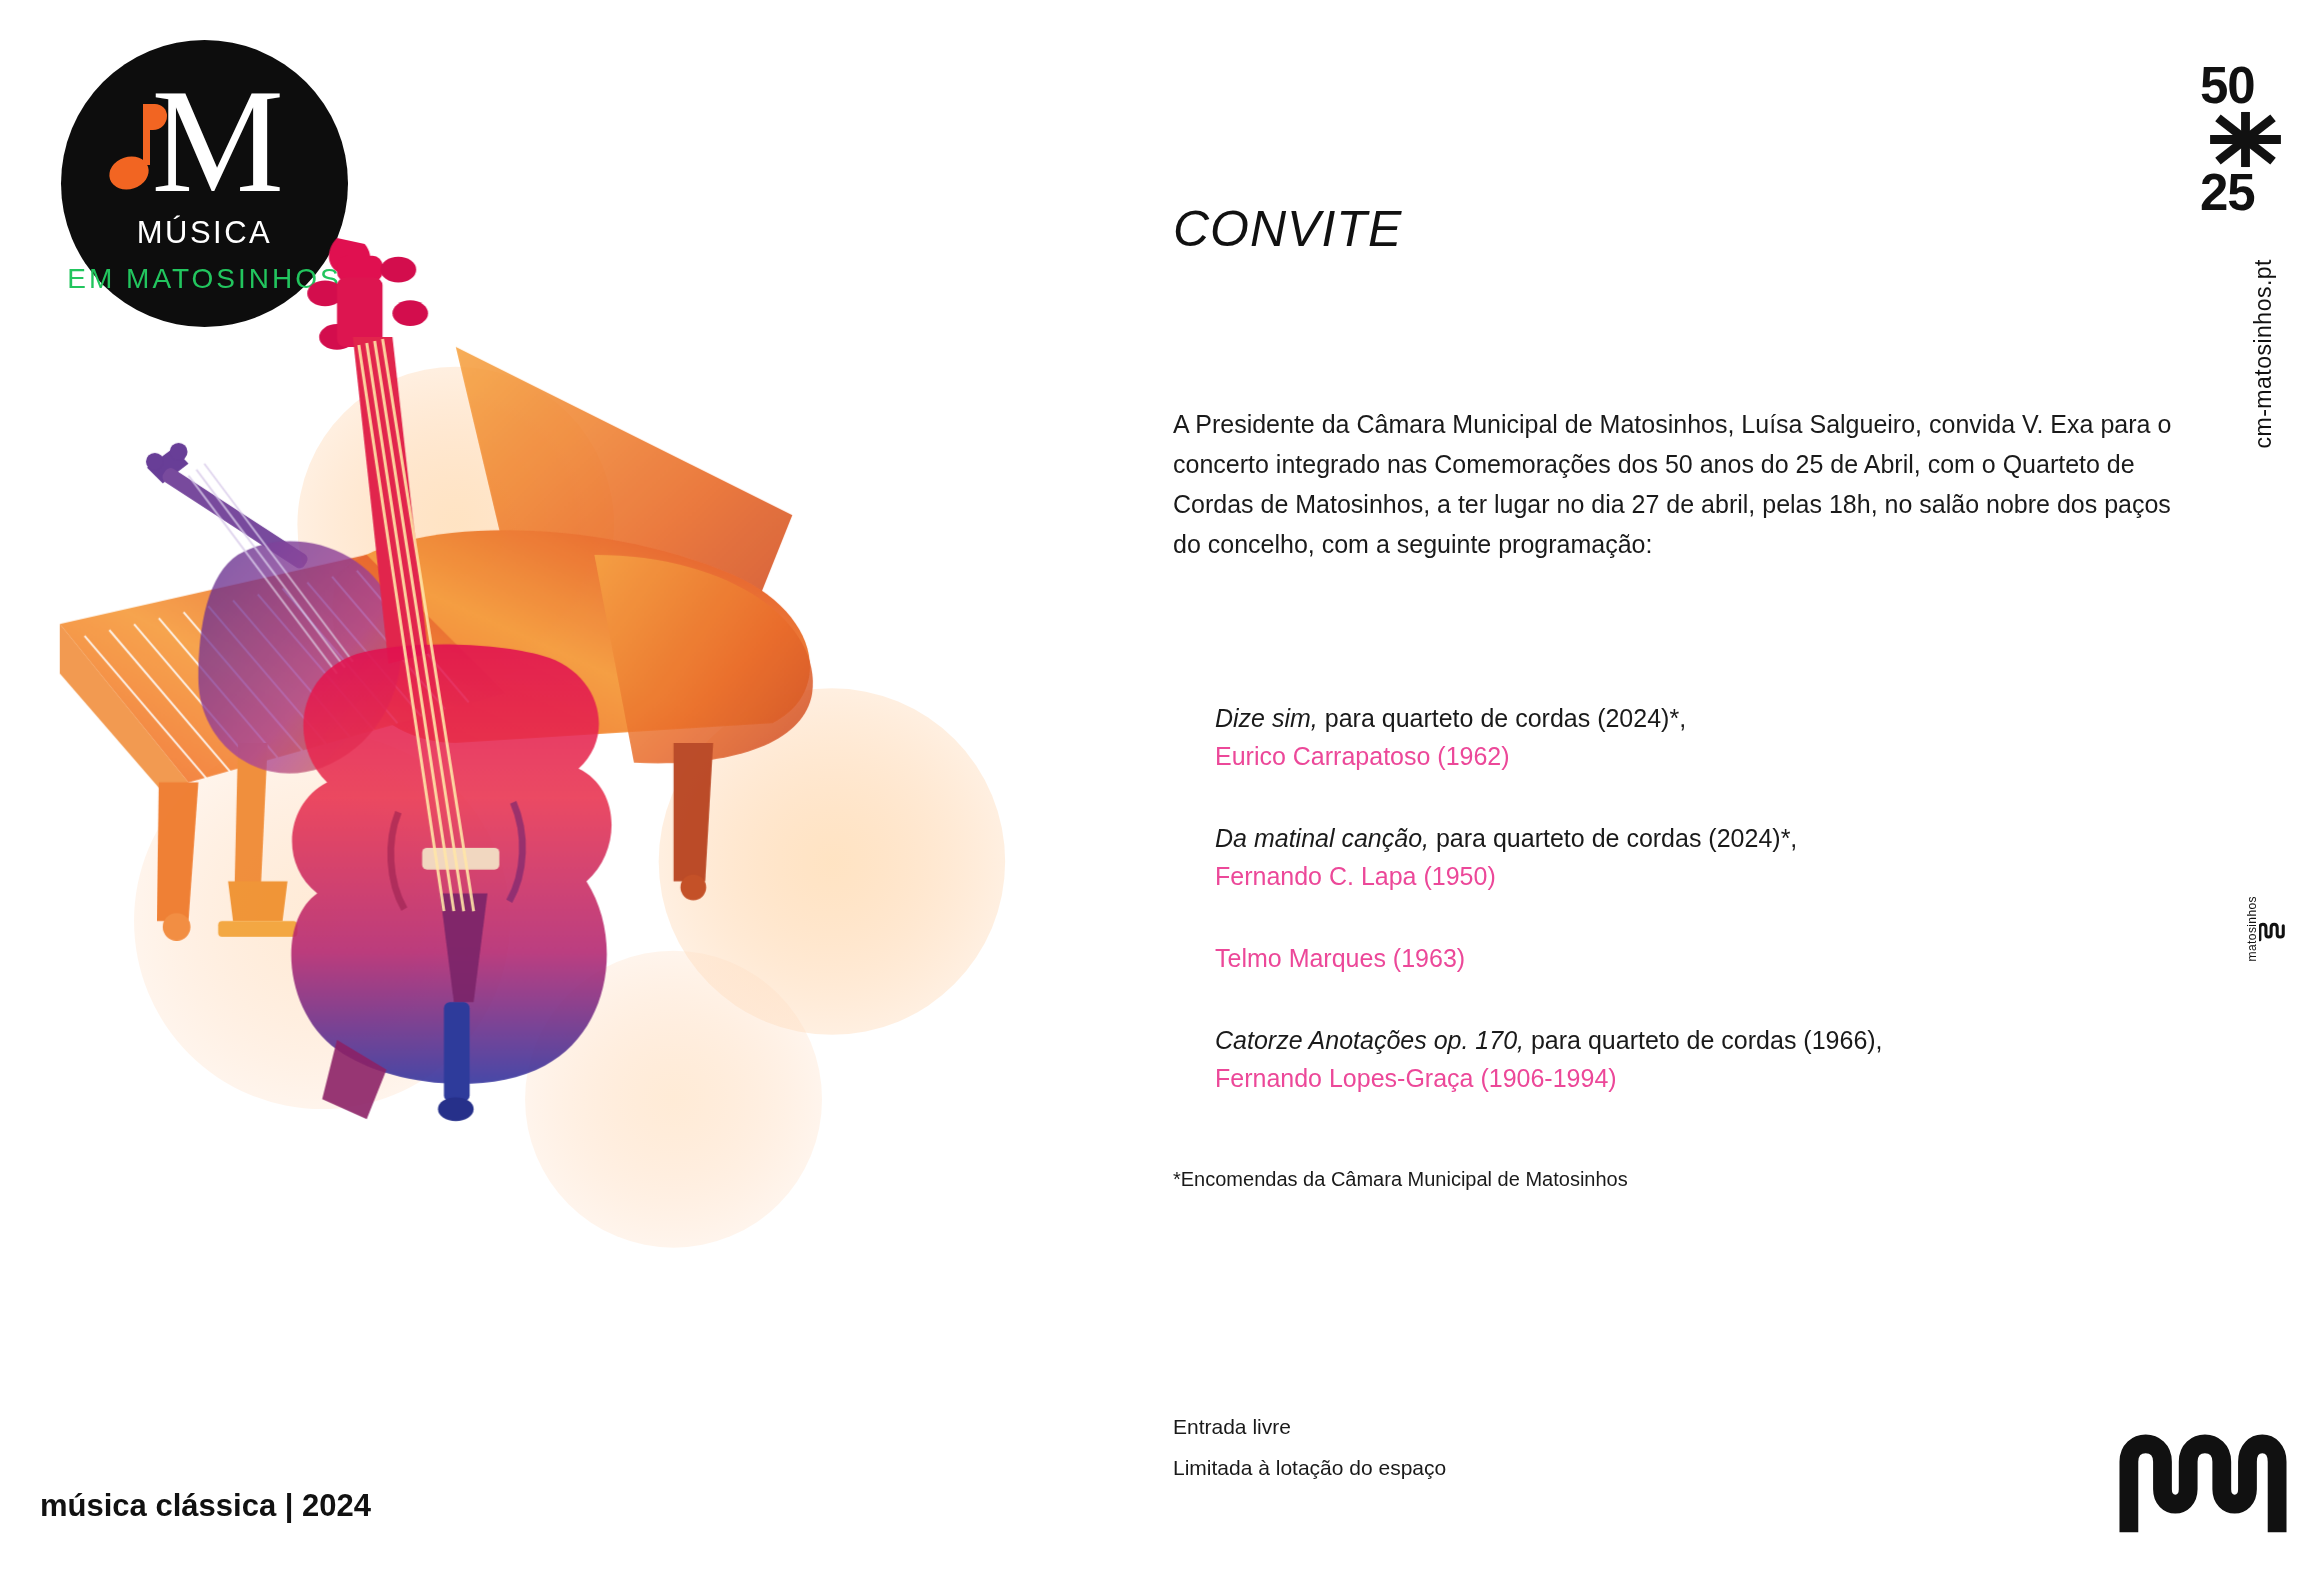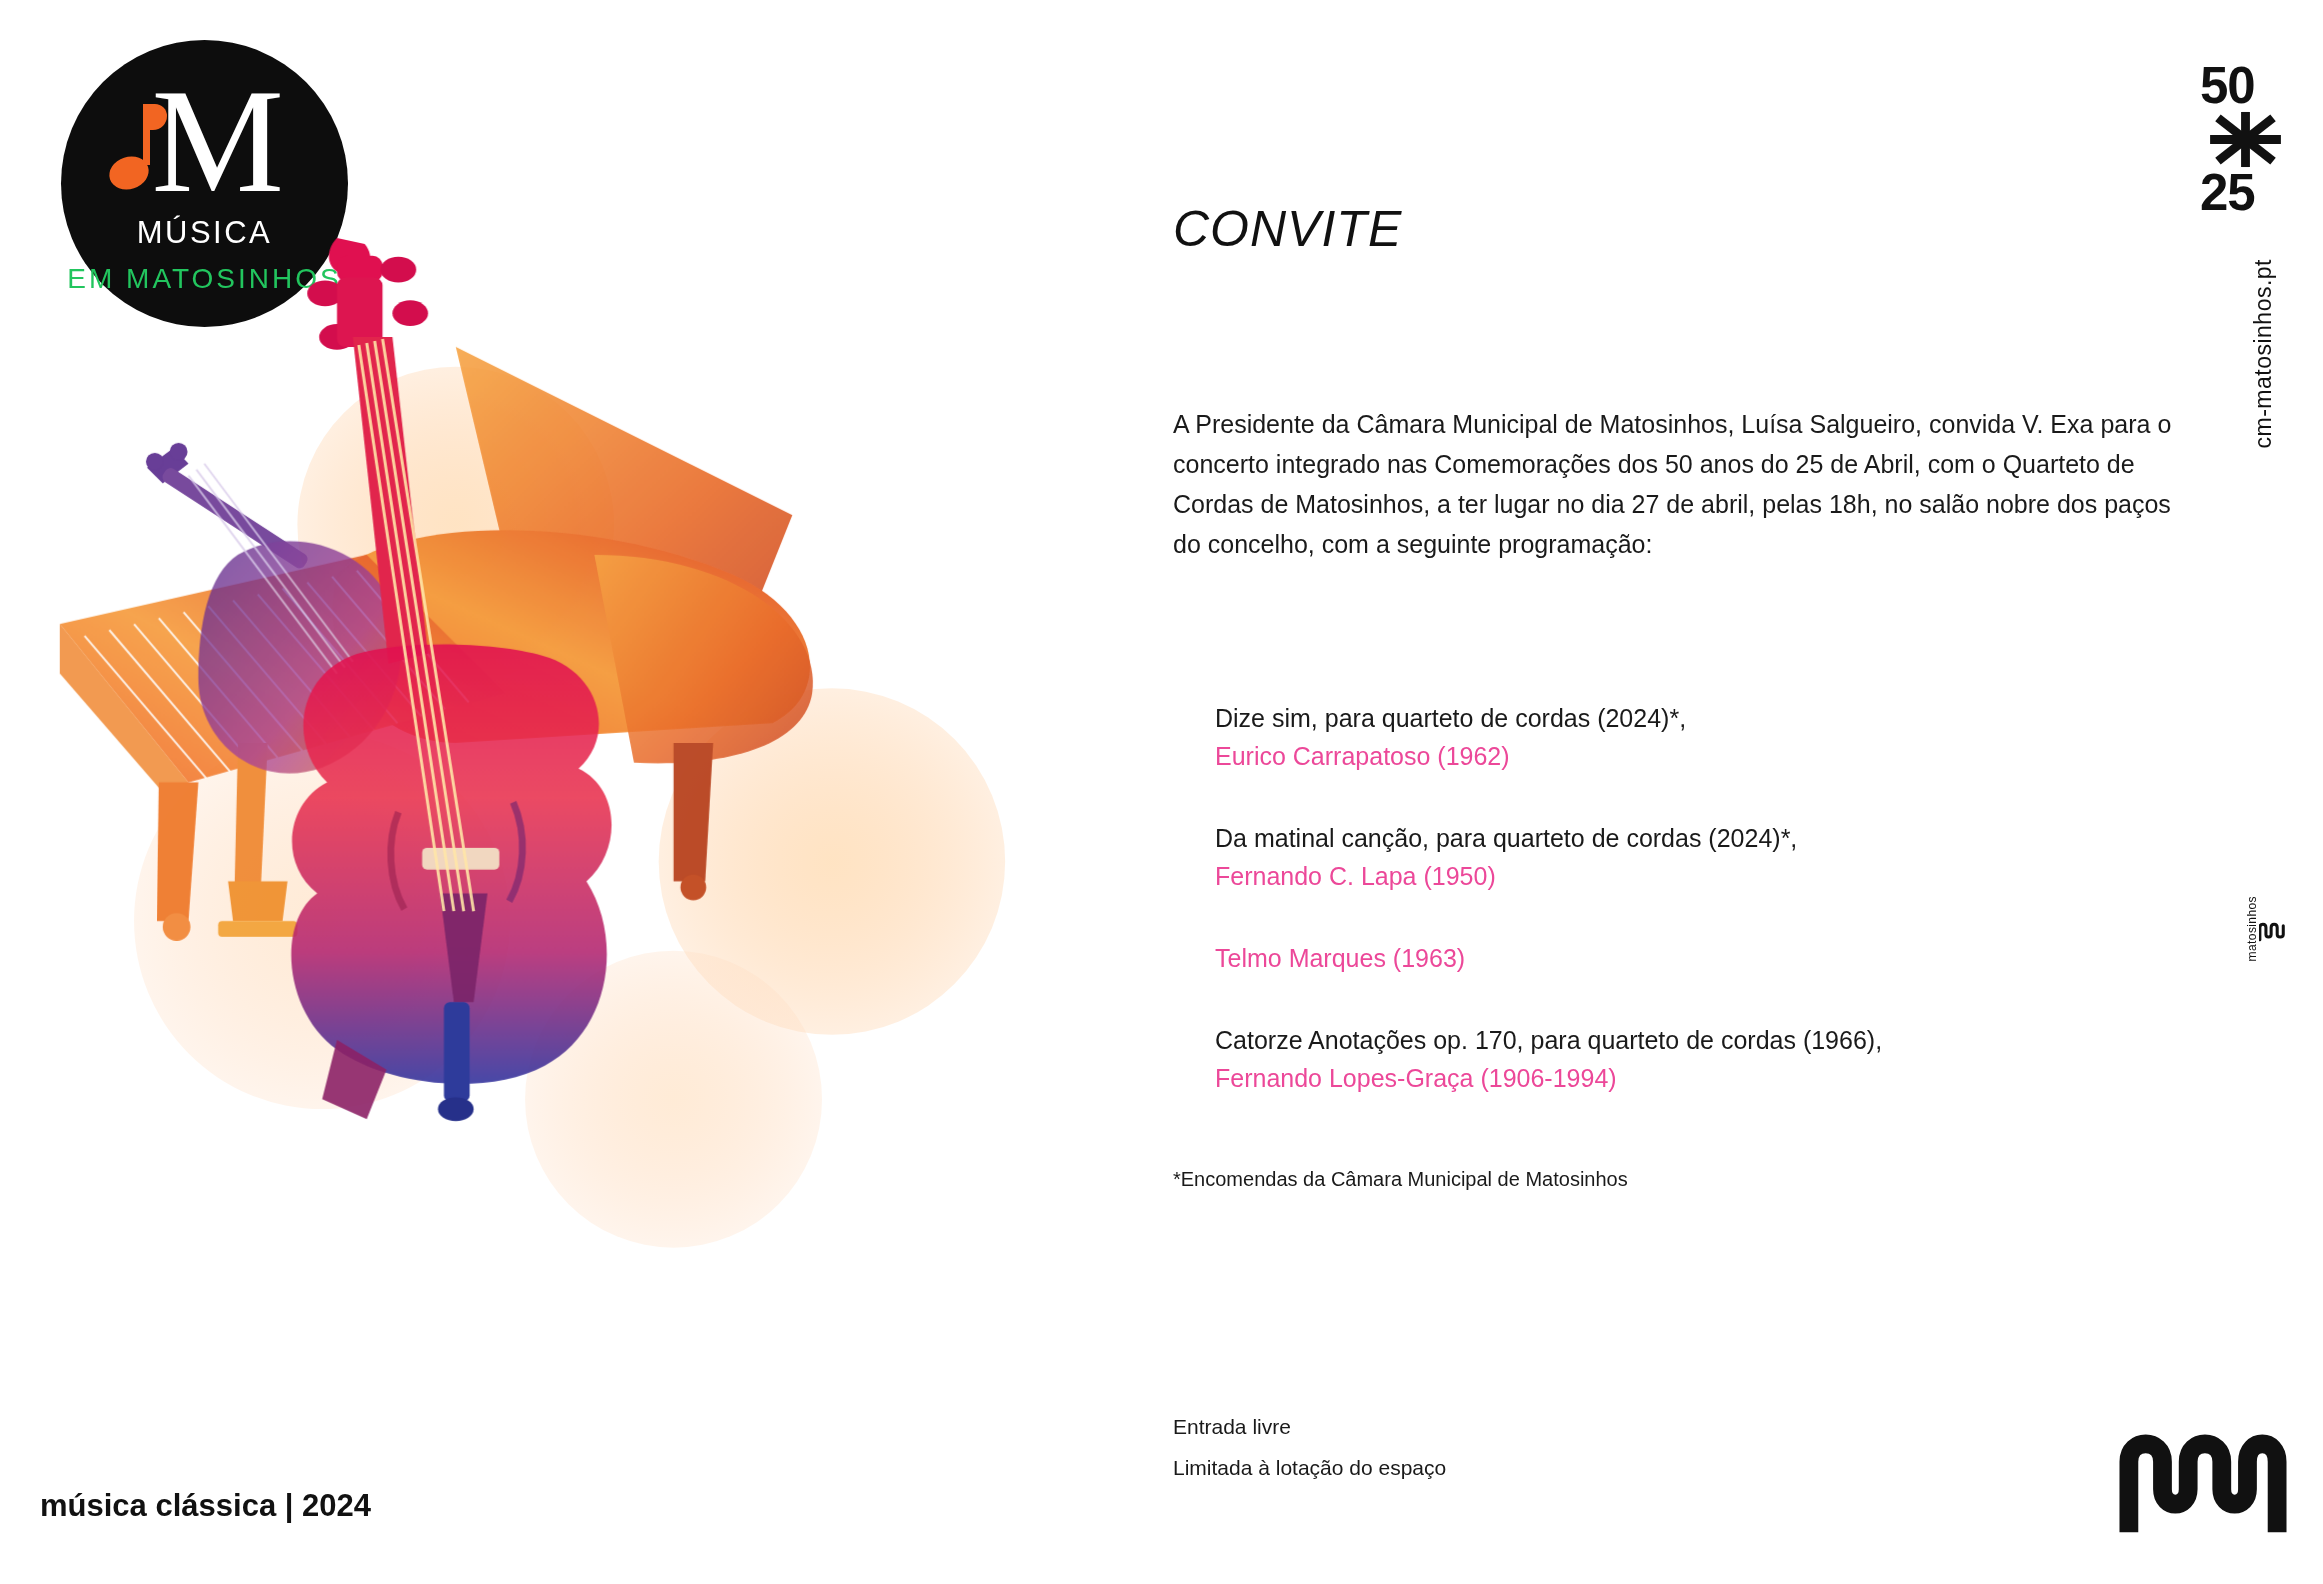--- a/index.html
+++ b/index.html
@@ -137,21 +137,21 @@
     position: absolute;
     left: 57px; top: 699px;
     width: 1010px;
   }
   .prog-item { margin-bottom: 44px; }
   .prog-line1 {
     font-size: 25px;
     line-height: 38px;
     color: #1a1a1a;
   }
-  .prog-line1 .wk { }
+  .prog-line1 .wk { font-style: italic; }
   .prog-line2 {
     font-size: 25px;
     line-height: 38px;
     color: #ec4899;
   }
 
   .footnote {
     position: absolute;
     left: 15px; top: 1168px;
     font-size: 20px;

